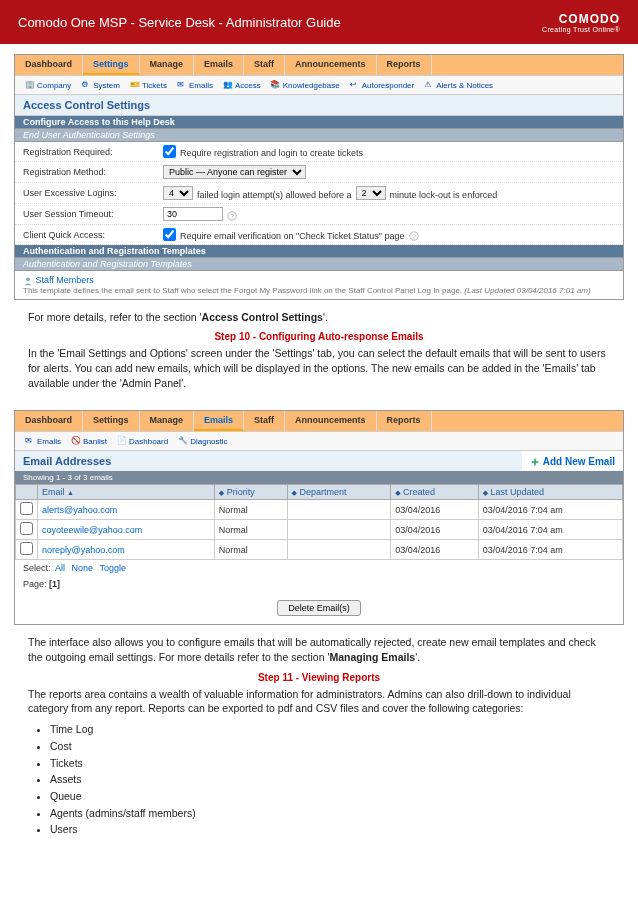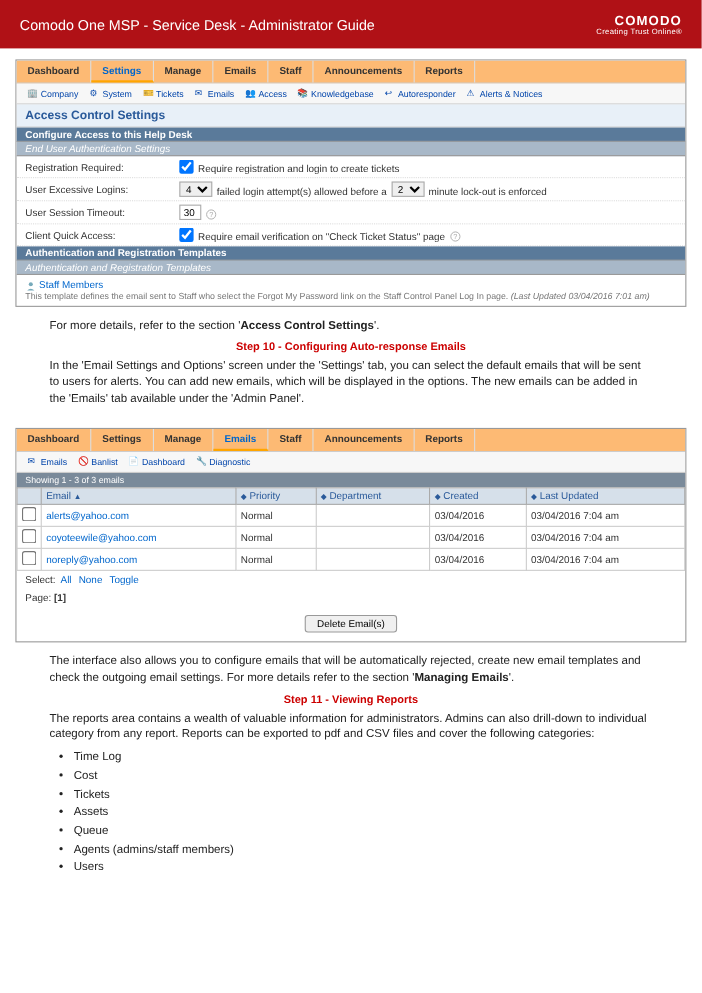--- a/index.html
+++ b/index.html
@@ -25,21 +25,21 @@
 .form-row .lbl { width: 140px; }
 .form-row .val { flex: 1; display: flex; align-items: flex-end; gap: 4px; }
 .form-row input[type="text"] { border: 1px solid #aaa; padding: 1px 3px; font-size: 9px; }
 .form-row select { border: 1px solid #aaa; font-size: 9px; padding: 0 1px; }
 .template-item { padding: 4px 8px; font-size: 9px; }
 .template-item a { color: #0066cc; text-decoration: none; }
 .template-item .desc { color: #777; font-size: 8px; }
 .template-item .desc em { font-style: italic; }
 .ico-svg { width:10px; height:10px; display:inline-block; vertical-align:middle; }
 
-.bodytext { padding: 4px 45px; font-size: 10.5px; line-height: 1.4; color: #222; }
+.bodytext { padding: 4px 28px; font-size: 10.5px; line-height: 1.4; color: #222; }
 .bodytext p { margin-bottom: 6px; }
 .bodytext h4 { color: #c00; font-size: 10px; font-weight: bold; margin: 4px 0 2px; text-align: center; }
 .bodytext .sect { font-weight: bold; }
 .bodytext ul { margin: 4px 0 6px 22px; }
 .bodytext ul li { margin: 2px 0; font-size: 10.5px; }
 
 .tbl { width: 100%; border-collapse: collapse; font-size: 9px; }
 .tbl th { background: #d6e0ea; border: 1px solid #aaa; padding: 2px 4px; text-align: left; color: #2a5a9a; font-weight: normal; }
 .tbl td { border: 1px solid #ccc; padding: 2px 4px; }
 .tbl .arrow { font-size: 7px; }
@@ -112,32 +112,38 @@
   <div class="bar light">End User Authentication Settings</div>
 
   <div class="form-row">
     <div class="lbl">Registration Required:</div>
     <div class="val">
         <input type="checkbox" checked="" style="">
         <span>Require registration and login to create tickets</span>
       </div>
   </div>
   <div class="form-row">
+    <div class="lbl">Registration Method:</div>
+    <div class="val">
+        <select><option>Public — Anyone can register</option></select>
+      </div>
+  </div>
+  <div class="form-row">
     <div class="lbl">User Excessive Logins:</div>
     <div class="val">
       <select><option>4</option></select>
       <span>failed login attempt(s) allowed before a</span>
       <select><option>2</option></select>
       <span>minute lock-out is enforced</span>
     </div>
   </div>
   <div class="form-row">
     <div class="lbl">User Session Timeout:</div>
     <div class="val">
-        <input type="text" style="width: 20px;" value="30"> 
+        <input type="text" style="width: 60px;" value="30"> 
         <span class="ico-svg"><svg viewBox="0 0 12 12">
             <circle cx="6" cy="6" r="5" fill="none" stroke="#aaa"></circle>
             <text x="6" y="9" text-anchor="middle" font-size="8" fill="#aaa">?</text>
           </svg></span>
       </div>
   </div>
   <div class="form-row">
     <div class="lbl">Client Quick Access:</div>
     <div class="val">
         <input type="checkbox" checked="" style="">
@@ -188,20 +194,27 @@
       </div>
       <div class="item">
         <span class="ico">📄</span>
         <span>Dashboard</span>
       </div>
       <div class="item">
         <span class="ico">🔧</span>
         <span>Diagnostic</span>
       </div>
     </div>
+  <div style="display:flex;justify-content:space-between;align-items:center;">
+    <div class="panel-head" style="flex:1;border:none;">Email Addresses</div>
+    <div class="add-link"><span class="ico-svg"><svg viewBox="0 0 12 12">
+            <rect x="5" y="2" width="2" height="8" fill="#3a7"></rect>
+            <rect x="2" y="5" width="8" height="2" fill="#3a7"></rect>
+          </svg></span> <a href="#">Add New Email</a></div>
+  </div>
   <div class="summary">Showing  1 - 3 of 3 emails</div>
   <table class="tbl">
     <thead>
         <tr>
       <th style="width:14px"></th>
       <th><span>Email</span> <span class="arrow">▲</span></th>
       <th><span class="arrow">◆</span> <span>Priority</span></th>
       <th><span class="arrow">◆</span> <span>Department</span></th>
       <th><span class="arrow">◆</span> <span>Created</span></th>
       <th><span class="arrow">◆</span> <span>Last Updated</span></th>

